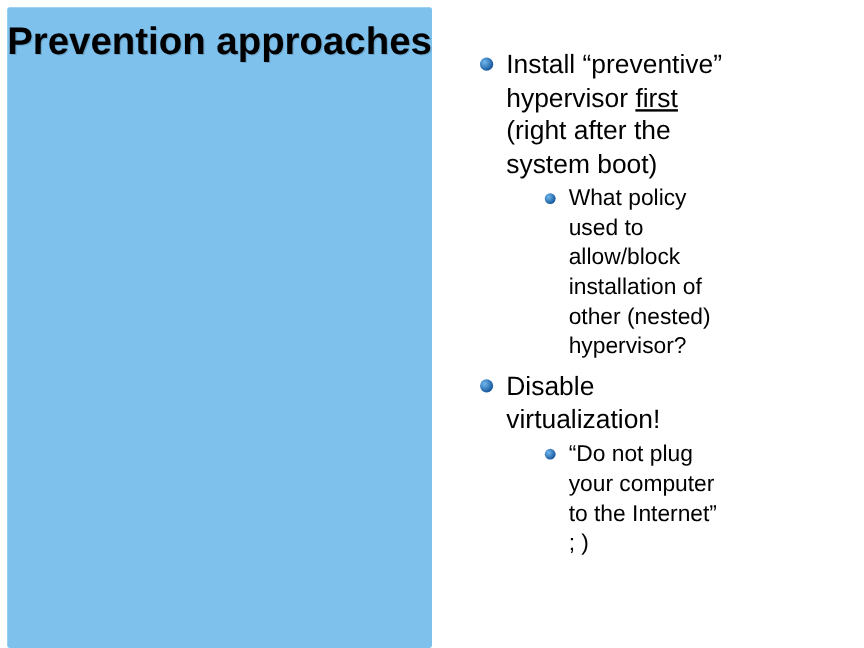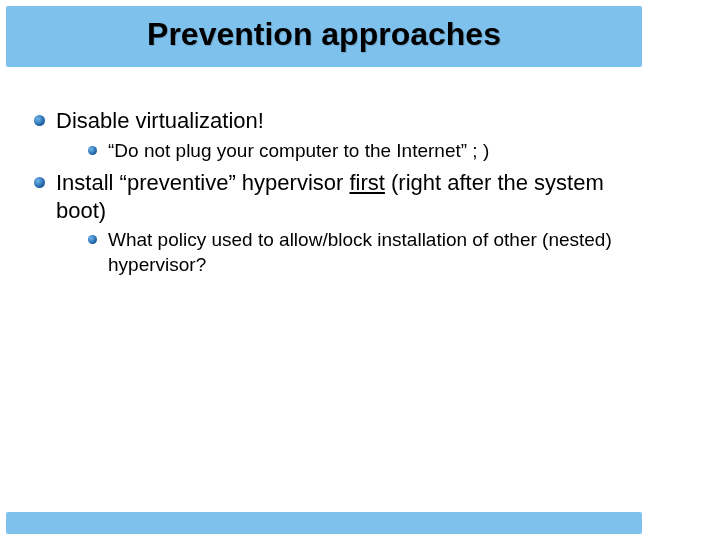--- a/index.html
+++ b/index.html
@@ -3,21 +3,20 @@
 <meta charset="utf-8">
 <style>
   * { margin: 0; padding: 0; box-sizing: border-box; }
   html, body { width: 720px; height: 540px; font-family: Arial, Helvetica, sans-serif; background: #fff; }
   .slide {
     width: 648px;
     height: 540px;
     background: #ffffff;
     position: relative;
     display: flex;
-    flex-direction: column;
   }
   .title-band {
     background: #7ec1ed;
     margin: 6px 6px 0 6px;
     padding: 10px 0 14px 0;
     text-align: center;
     border-radius: 2px;
   }
   .title-band h1 {
     font-size: 32px;
@@ -88,33 +87,33 @@
 <div class="slide">
 
   <div class="title-band">
     <h1>Prevention approaches</h1>
   </div>
 
   <div class="content">
     <ul class="level1">
 
       <li>
-        <span>Disable virtualization!</span>
+        <span>Install “preventive” hypervisor </span><span class="underline">first</span><span> (right after the system boot)</span>
         <ul class="level2">
           <li>
-            <span>“Do not plug your computer to the Internet” ; )</span>
+            <span>What policy used to allow/block installation of other (nested) hypervisor?</span>
           </li>
         </ul>
       </li>
 
       <li>
-        <span>Install “preventive” hypervisor </span><span class="underline">first</span><span> (right after the system boot)</span>
+        <span>Disable virtualization!</span>
         <ul class="level2">
           <li>
-            <span>What policy used to allow/block installation of other (nested) hypervisor?</span>
+            <span>“Do not plug your computer to the Internet” ; )</span>
           </li>
         </ul>
       </li>
 
     </ul>
   </div>
 
   <div class="footer-band"></div>
 
 </div>

